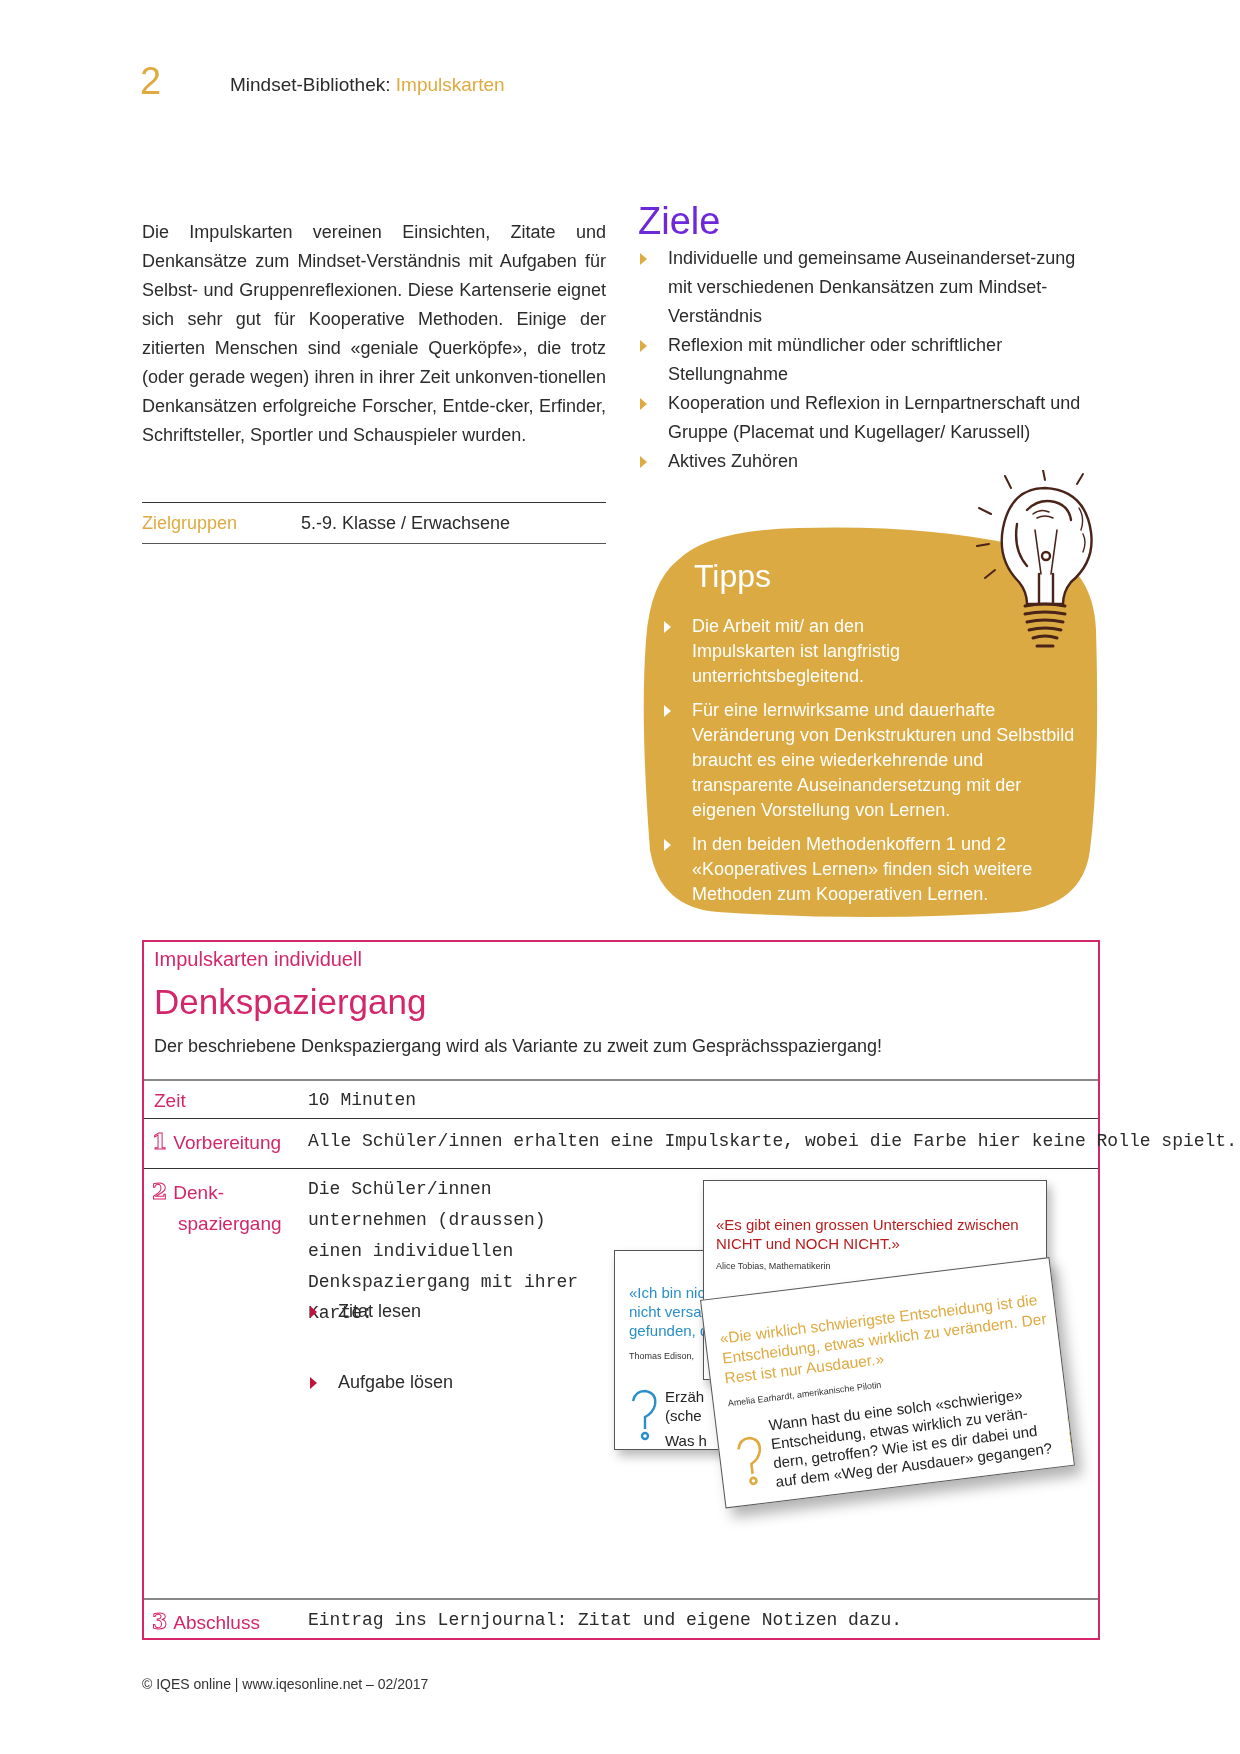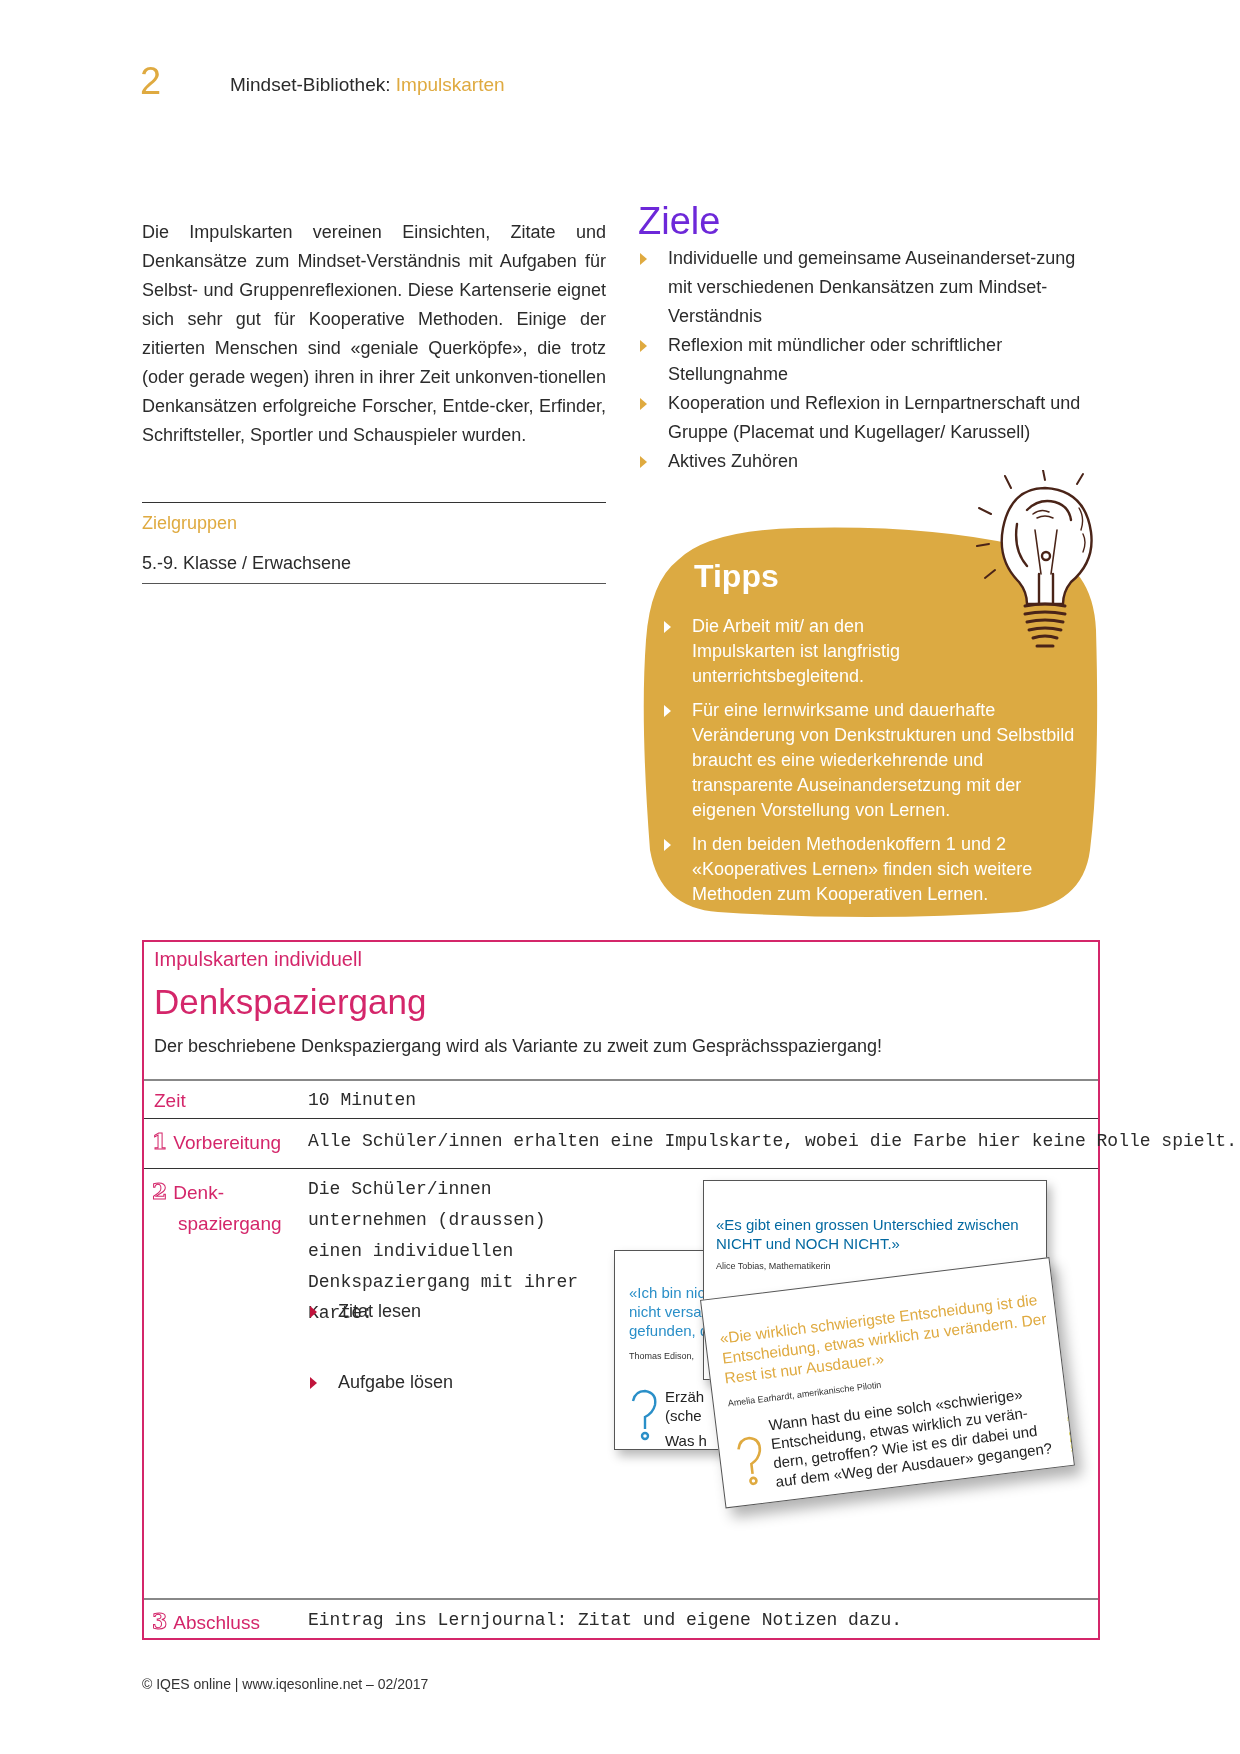--- a/index.html
+++ b/index.html
@@ -9,34 +9,34 @@
   
   .page-num { left: 140px; top: 60px; font-size: 38px; color: #dfaa40; font-weight: 300; }
   .header-title { left: 230px; top: 74px; font-size: 19px; color: #2b2b2b; }
   .header-title .accent { color: #dfaa40; }
 
   
   .intro { left: 142px; top: 218px; width: 464px; font-size: 18px; line-height: 29px; text-align: justify; color: #2b2b2b; }
 
   
   .meta-table { left: 142px; top: 502px; width: 464px; border-top: 1.5px solid #333; border-bottom: 1.5px solid #555; }
-  .meta-row { display: flex; font-size: 18px; line-height: 26px; flex-direction: column; }
+  .meta-row { display: flex; font-size: 18px; line-height: 26px; }
   .meta-row + .meta-row { border-top: 1.5px solid #888; }
   .meta-row .k { width: 159px; color: #dfaa40; padding: 7px 0; }
   .meta-row .v { flex: 1; padding: 7px 0; }
 
   
   .ziele-title { left: 638px; top: 200px; font-size: 38px; color: #6d28d9; font-weight: 300; }
   .ziele-list { left: 638px; top: 244px; width: 460px; list-style: none; font-size: 18px; line-height: 29px; }
   .ziele-list li { position: relative; padding-left: 30px; }
   .tri { position: absolute; left: 2px; top: 9px; width: 0; height: 0; border-top: 6px solid transparent; border-bottom: 6px solid transparent; border-left: 7px solid #dfaa40; }
 
   
   .tipps-blob { left: 638px; top: 520px; width: 462px; height: 400px; }
-  .tipps-title { left: 694px; top: 558px; font-size: 32px; color: #fff; font-weight: 700; }
+  .tipps-title { left: 694px; top: 558px; font-size: 32px; color: #fff; font-weight: 400; }
   .tipps-list { left: 662px; top: 614px; width: 420px; list-style: none; font-size: 18px; line-height: 25px; color: #fff; }
   .tipps-list li { position: relative; padding-left: 30px; margin-bottom: 9px; }
   .tipps-list .tri { border-left-color: #fff; top: 7px; }
 
   .bulb { left: 975px; top: 470px; width: 130px; height: 200px; }
 
   
   .method { left: 142px; top: 940px; width: 958px; height: 700px; border: 2px solid #d4266a; }
   .m-kicker { left: 154px; top: 948px; font-size: 20px; color: #d4266a; }
   .m-title { left: 154px; top: 982px; font-size: 35px; color: #d4266a; font-weight: 300; }
@@ -133,21 +133,21 @@
   <div class="author" style="left:14px; top:100px;">Thomas Edison,</div>
   <svg style="position:absolute; left:14px; top:138px; width:30px; height:52px;" viewBox="0 0 30 52" fill="none" stroke="#2a8fc8" stroke-width="2.4">
       <path d="M4 12 Q6 2 16 2 Q28 4 26 16 Q24 24 16 28 L16 40"></path>
       <circle cx="16" cy="47" r="3"></circle>
     </svg>
   <div class="task" style="left:50px; top:136px;"><span>Erzäh</span><br><span>(sche</span></div>
   <div class="task" style="left:50px; top:180px;"><span>Was h</span><br></div>
 </div>
 
 <div class="card" style="left:703px; top:1180px; width:344px; height:200px;">
-  <div class="quote" style="left:12px; top:34px; color:#0369a1;">
+  <div class="quote" style="left:12px; top:34px; color:#b91c1c;">
     <span>«Es gibt einen grossen Unterschied zwischen</span><br><span>NICHT und NOCH NICHT.»</span>
   </div>
   <div class="author" style="left:12px; top:80px;">Alice Tobias, Mathematikerin</div>
   <svg style="position:absolute; left:10px; top:140px; width:30px; height:30px;" viewBox="0 0 30 30" fill="none" stroke="#5aab3c" stroke-width="3">
       <path d="M4 26 Q2 6 16 4 Q28 4 28 18"></path>
     </svg>
   <div class="task" style="left:48px; top:122px;"><span>Nicht einfach das Wörtchen «noch»</span><br><span>Unterschied ist</span></div>
 </div>
 
 <div class="card" style="left:700px; top:1300px; width:352px; height:210px; transform: rotate(-7deg); transform-origin: 0 0; box-shadow: 6px 10px 14px rgba(0,0,0,0.3);">

